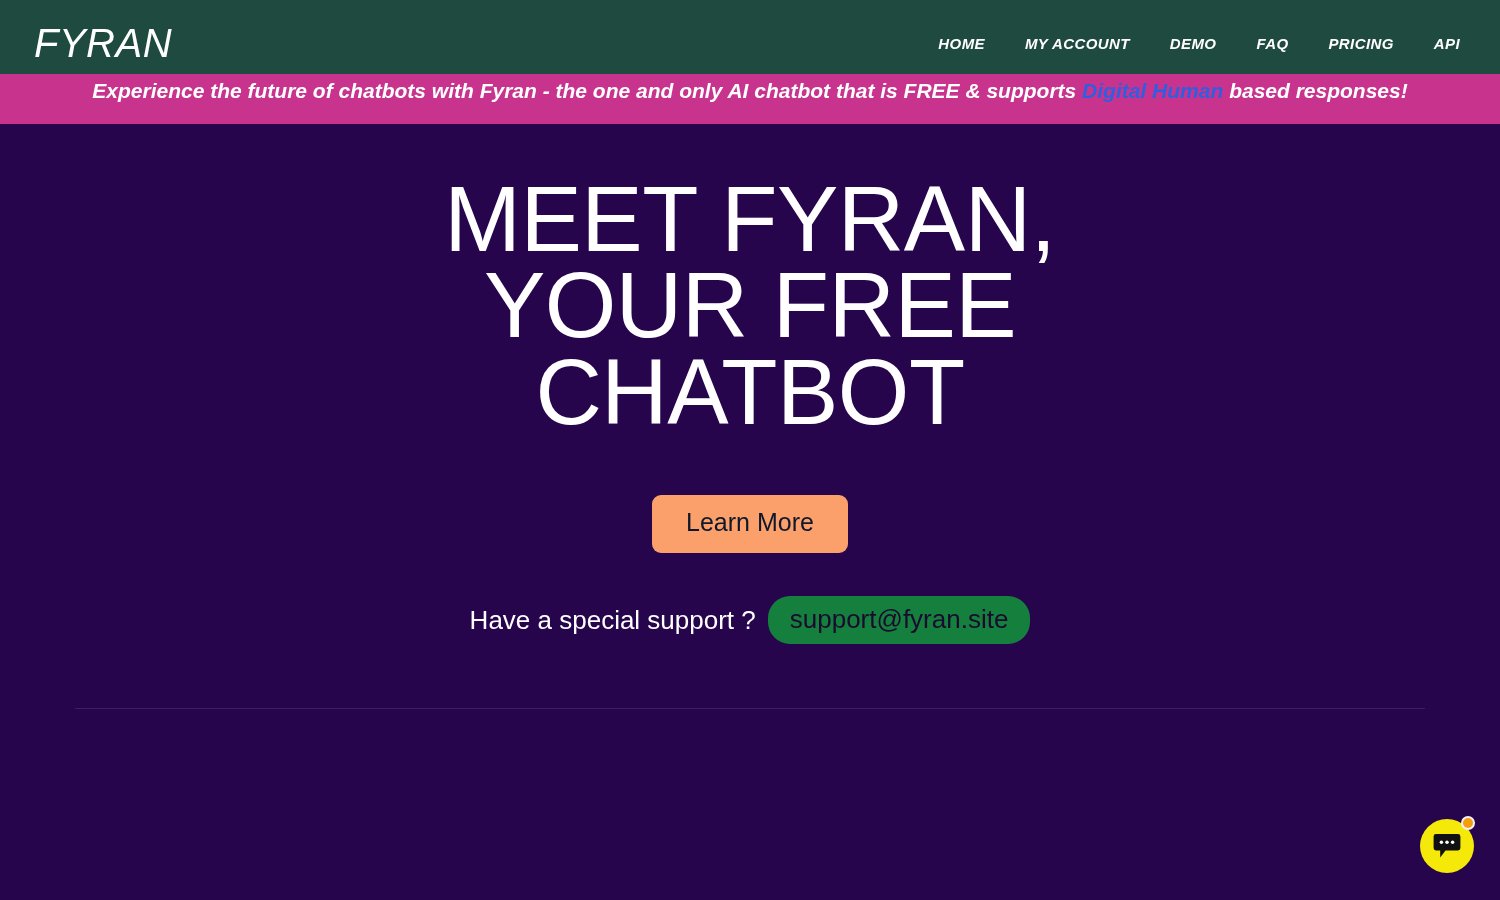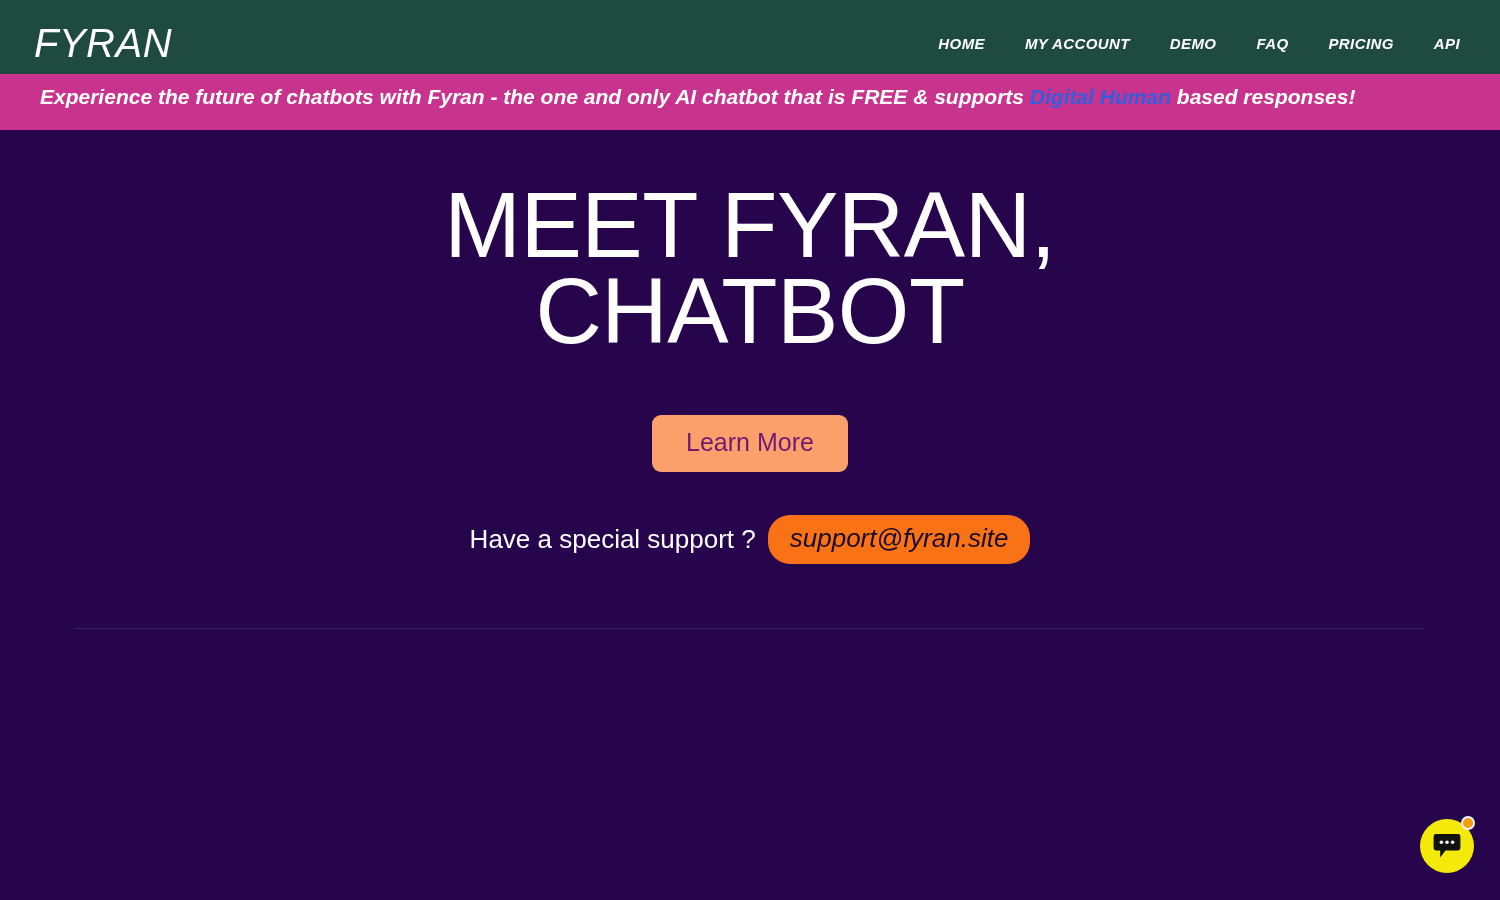--- a/index.html
+++ b/index.html
@@ -57,22 +57,22 @@
     padding: 6px 0;
     margin: 0 40px 0 0;
     white-space: nowrap;
     cursor: pointer;
   }
   .nav-item:last-child { margin-right: 12px; }
 
   
   .announce-banner {
     background: #c8338e;
-    padding: 8px 30px 18px;
-    text-align: left;
+    padding: 2px 30px 18px;
+    text-align: center;
     position: relative;
     z-index: 4;
   }
   .announce-text {
     color: #ffffff;
     font-style: italic;
     font-weight: bold;
     font-size: 21px;
     line-height: 1.42;
     max-width: 1420px;
@@ -126,44 +126,43 @@
     font-weight: 400;
     margin-top: 50px;
     letter-spacing: 0.1px;
   }
   .cta-wrap {
     margin-top: 60px;
   }
   .cta-button {
     display: inline-block;
     background: #fba06b;
-    color: #701a75;
+    color: #0f172a;
     border: none;
     border-radius: 9px;
     font-size: 25px;
     font-family: "Liberation Sans", sans-serif;
     padding: 14px 34px 16px;
     cursor: pointer;
     line-height: 1.1;
   }
   .request-row {
     margin-top: 43px;
     display: flex;
     align-items: center;
     justify-content: center;
     gap: 12px;
   }
   .request-label {
     color: #ffffff;
     font-size: 26px;
   }
   .email-pill {
-    background: #f97316;
+    background: #15803d;
     color: #1a0b2e;
-    font-style: italic;
     font-size: 26px;
     border-radius: 22px;
     padding: 9px 22px 11px;
     text-decoration: none;
     line-height: 1.1;
     cursor: pointer;
     display: inline-block;
   }
 
   
@@ -226,20 +225,21 @@
     </nav>
   </header>
 
   <div class="announce-banner">
     <div class="announce-text"><span>Experience the future of chatbots with Fyran - the one and only AI chatbot that is FREE &amp; supports </span><a class="announce-link" href="#">Digital Human</a><span> based responses!</span></div>
   </div>
 
   <section class="hero">
     <h1 class="hero-title">
       <span class="hero-line">MEET FYRAN,</span>
+      <span class="hero-line">YOUR FREE</span>
       <span class="hero-line">CHATBOT</span>
     </h1>
 
 
     <div class="cta-wrap">
       <button class="cta-button">Learn More</button>
     </div>
 
     <div class="request-row">
       <span class="request-label">Have a special support ?</span>

